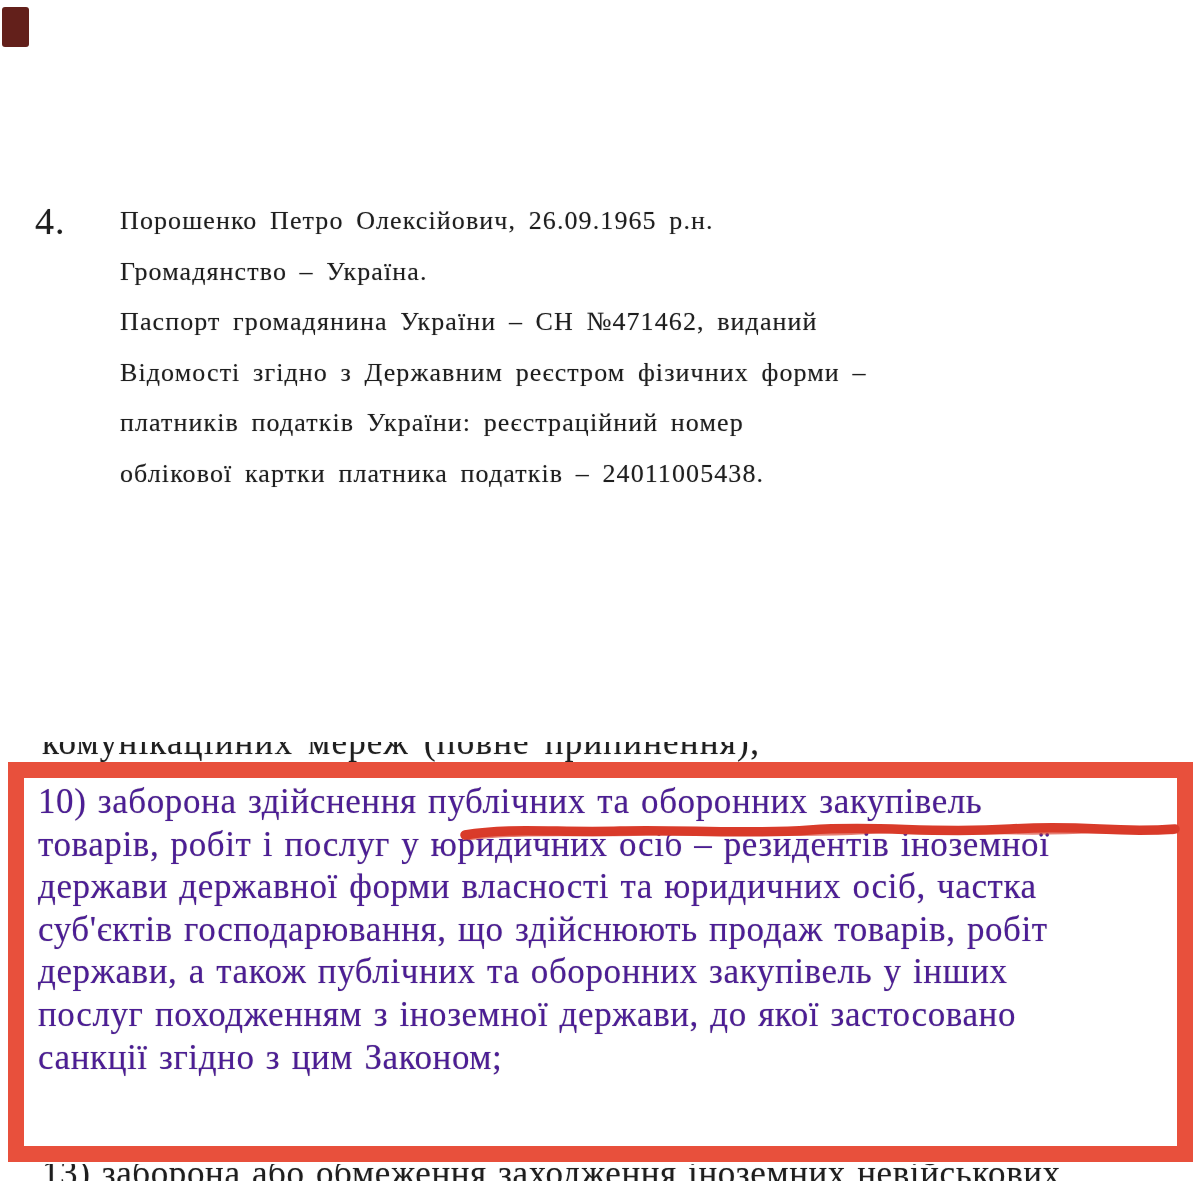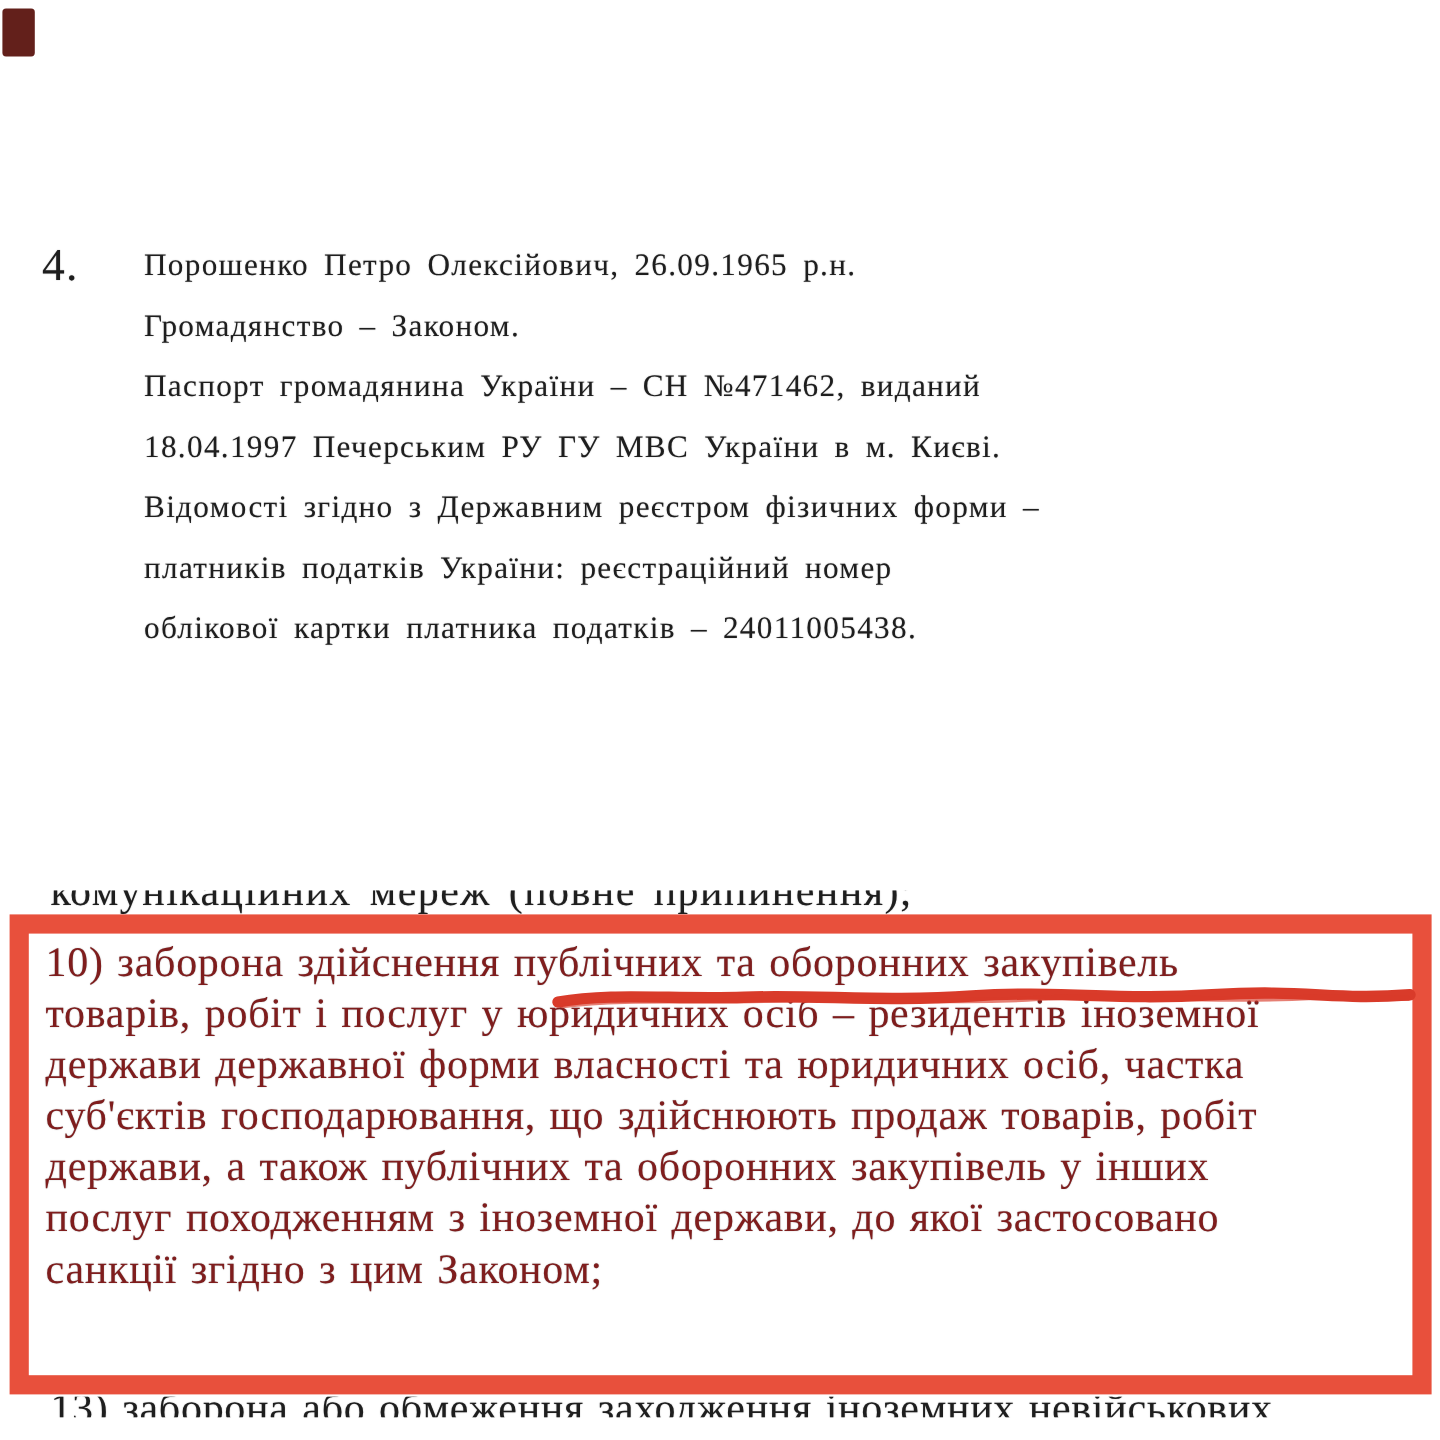--- a/index.html
+++ b/index.html
@@ -20,43 +20,42 @@
   
   .clip-top{position:absolute;left:42px;top:742px;height:24px;width:880px;overflow:hidden;}
   .clip-top .clipped{display:block;margin-top:-19px;font-size:35px;letter-spacing:1.2px;word-spacing:5px;white-space:nowrap;}
 
   
   .redbox{
     position:absolute;left:8px;top:762px;width:1185px;height:400px;
     border:16px solid #e8503c;box-sizing:border-box;background:transparent;
     padding:3px 0 0 14px;
   }
-  .redbox .bline{font-size:35px;line-height:42.6px;letter-spacing:.6px;word-spacing:2px;white-space:nowrap;color:#7f1d1d;}
+  .redbox .bline{font-size:35px;line-height:42.6px;letter-spacing:.6px;word-spacing:2px;white-space:nowrap;color:#4c1d95;}
 
   
   .underline-svg{position:absolute;left:455px;top:817px;width:740px;height:28px;pointer-events:none;}
 
   
   .clip-bottom{position:absolute;left:42px;top:1164px;height:17px;width:1130px;overflow:hidden;}
   .clip-bottom .clipped{display:block;margin-top:-10px;font-size:35px;letter-spacing:.6px;word-spacing:2px;white-space:nowrap;}
 </style>
 </head>
 <body>
 
 <div class="canvas" style="background: rgb(255, 255, 255); color: rgb(30, 30, 30);">
 
   <div class="corner-mark" style="background: rgb(99, 32, 27);"></div>
 
   <div class="item4 txt">
     <div class="num">4.</div>
     <div class="lines">
       <div>Порошенко Петро Олексійович, 26.09.1965 р.н.</div>
-      <div>Громадянство – Законом.</div>
+      <div>Громадянство – Україна.</div>
       <div>Паспорт громадянина України – СН №471462, виданий</div>
-      <div>18.04.1997 Печерським РУ ГУ МВС України в м. Києві.</div>
       <div>Відомості згідно з Державним реєстром фізичних форми –</div>
       <div>платників податків України: реєстраційний номер</div>
       <div>облікової картки платника податків – 24011005438.</div>
     </div>
   </div>
 
   <div class="clip-top txt">
     <span class="clipped">комунікаційних мереж (повне припинення);</span>
   </div>
 

